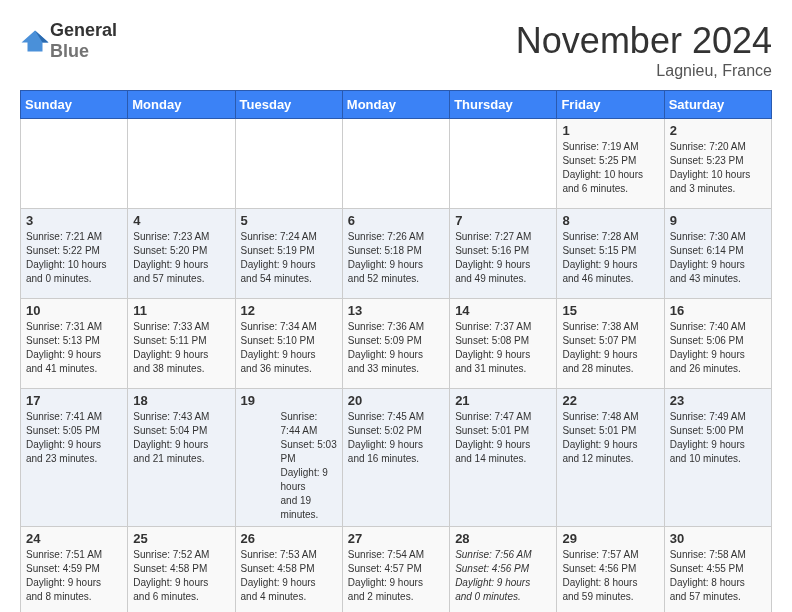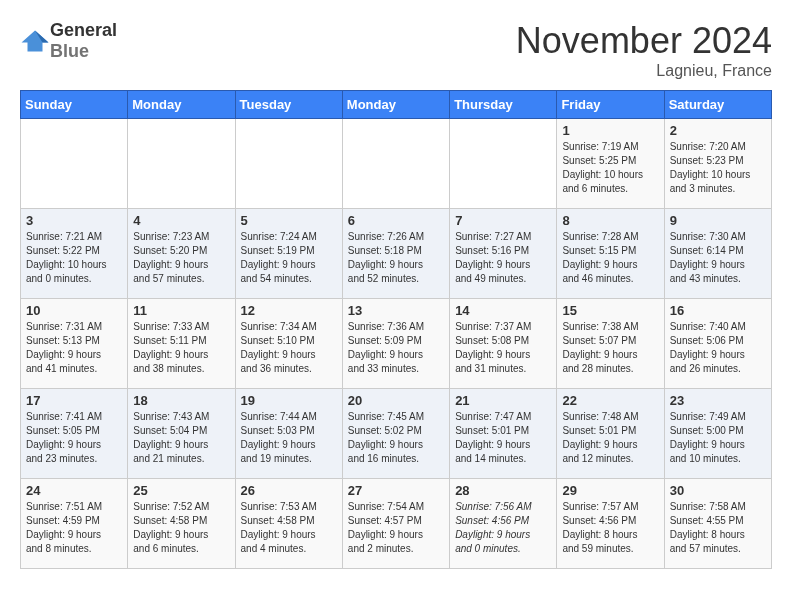--- a/index.html
+++ b/index.html
@@ -256,21 +256,21 @@
         </td>
         <td>
           <span class="day-number">18</span>
           <div class="day-info" style="white-space: pre-line;">Sunrise: 7:43 AM
 Sunset: 5:04 PM
 Daylight: 9 hours
 and 21 minutes.</div>
         </td>
         <td>
           <span class="day-number">19</span>
-          <div class="day-info" style="white-space: pre-line;">Sunrise: 7:44 AM
+          <div class="day-info" style="white-space: pre-line; margin-left: 40px;">Sunrise: 7:44 AM
 Sunset: 5:03 PM
 Daylight: 9 hours
 and 19 minutes.</div>
         </td>
         <td>
           <span class="day-number">20</span>
           <div class="day-info" style="white-space: pre-line;">Sunrise: 7:45 AM
 Sunset: 5:02 PM
 Daylight: 9 hours
 and 16 minutes.</div>

